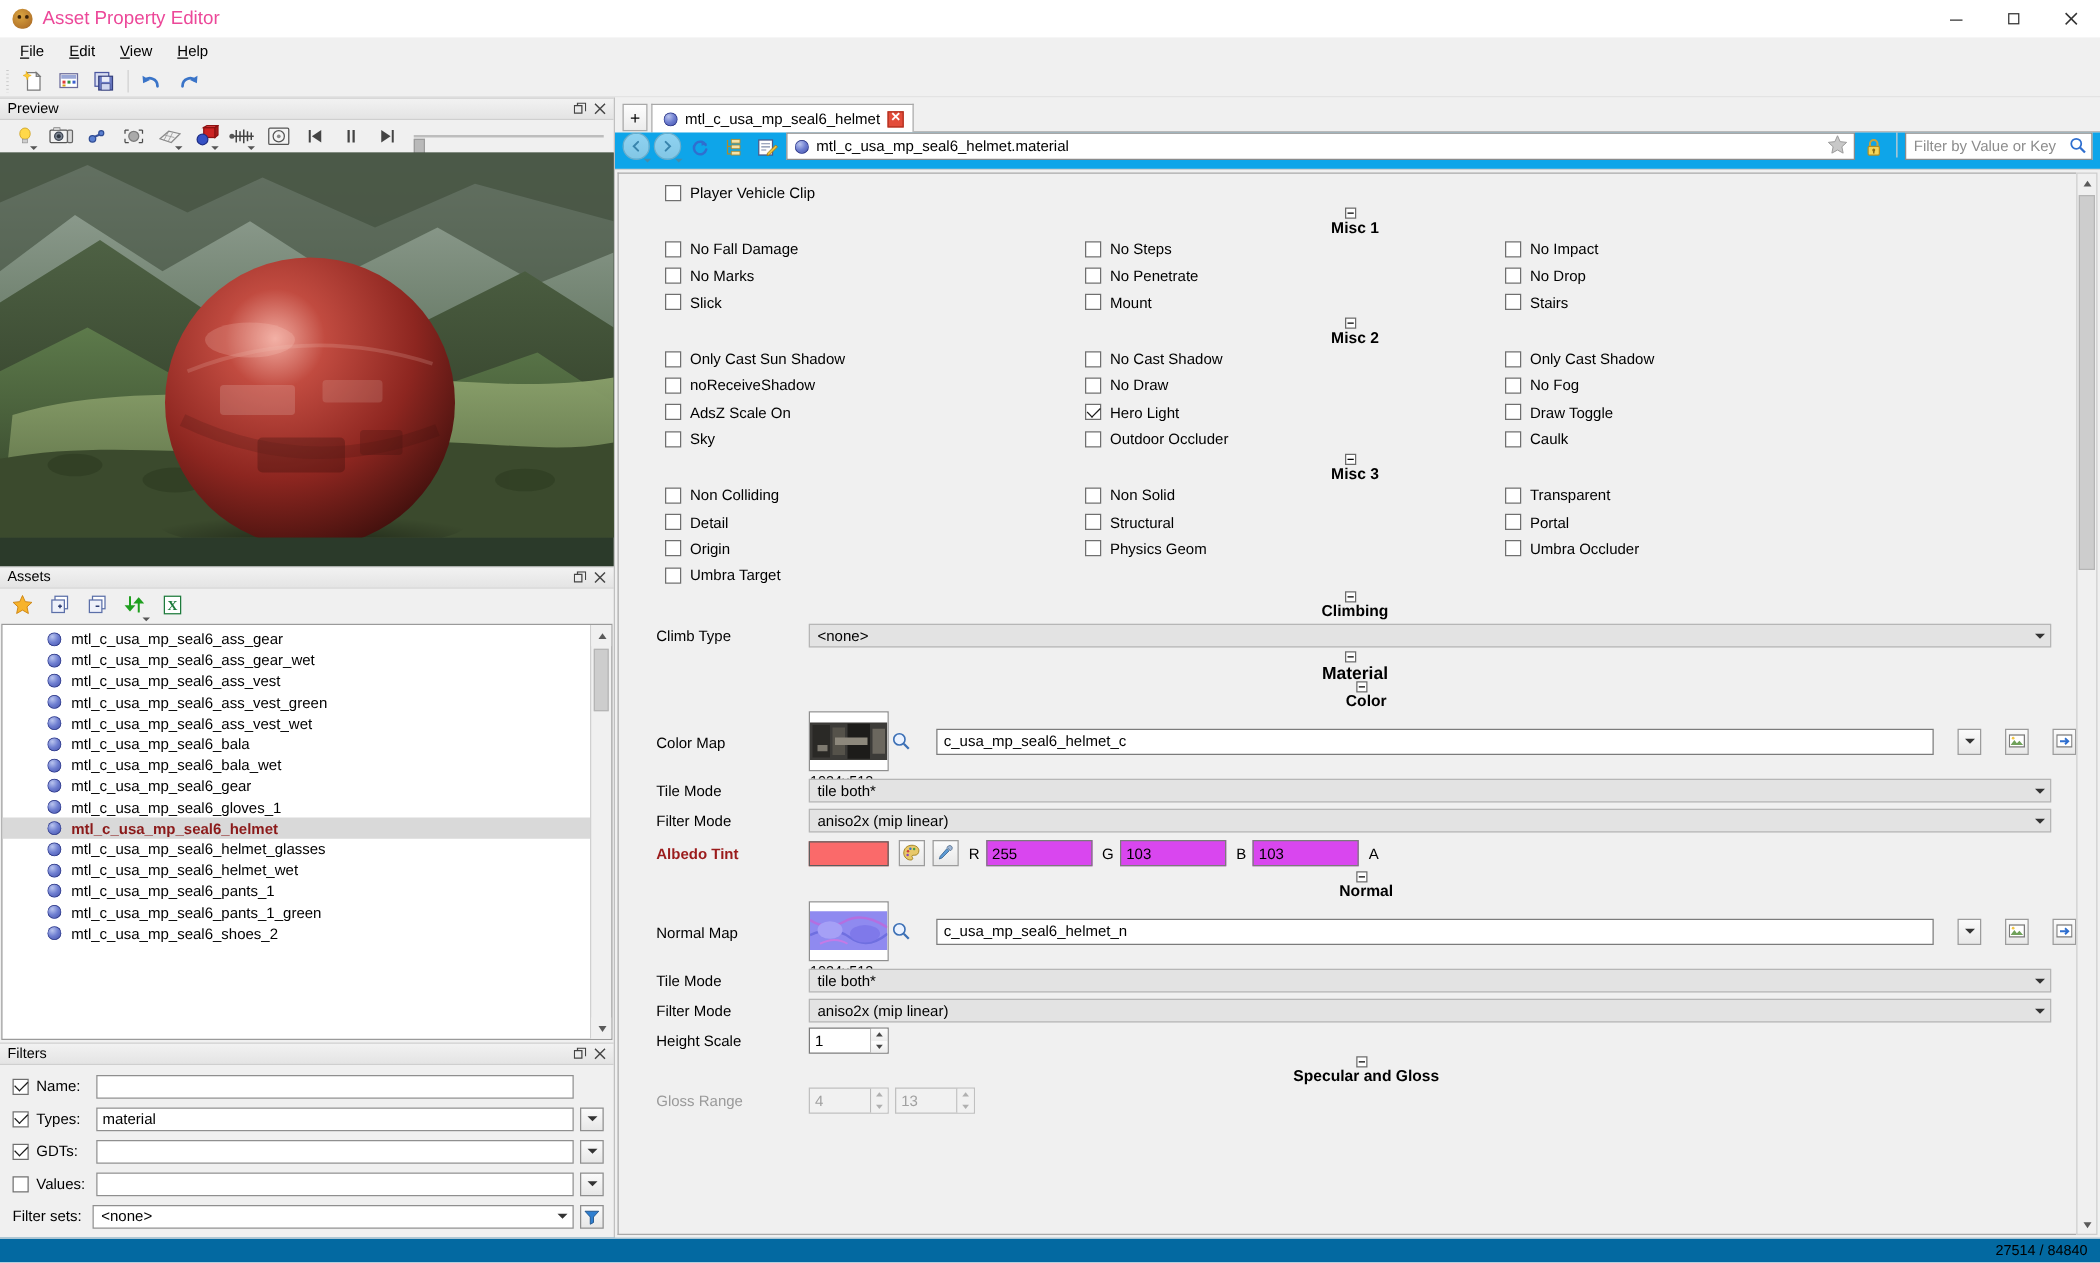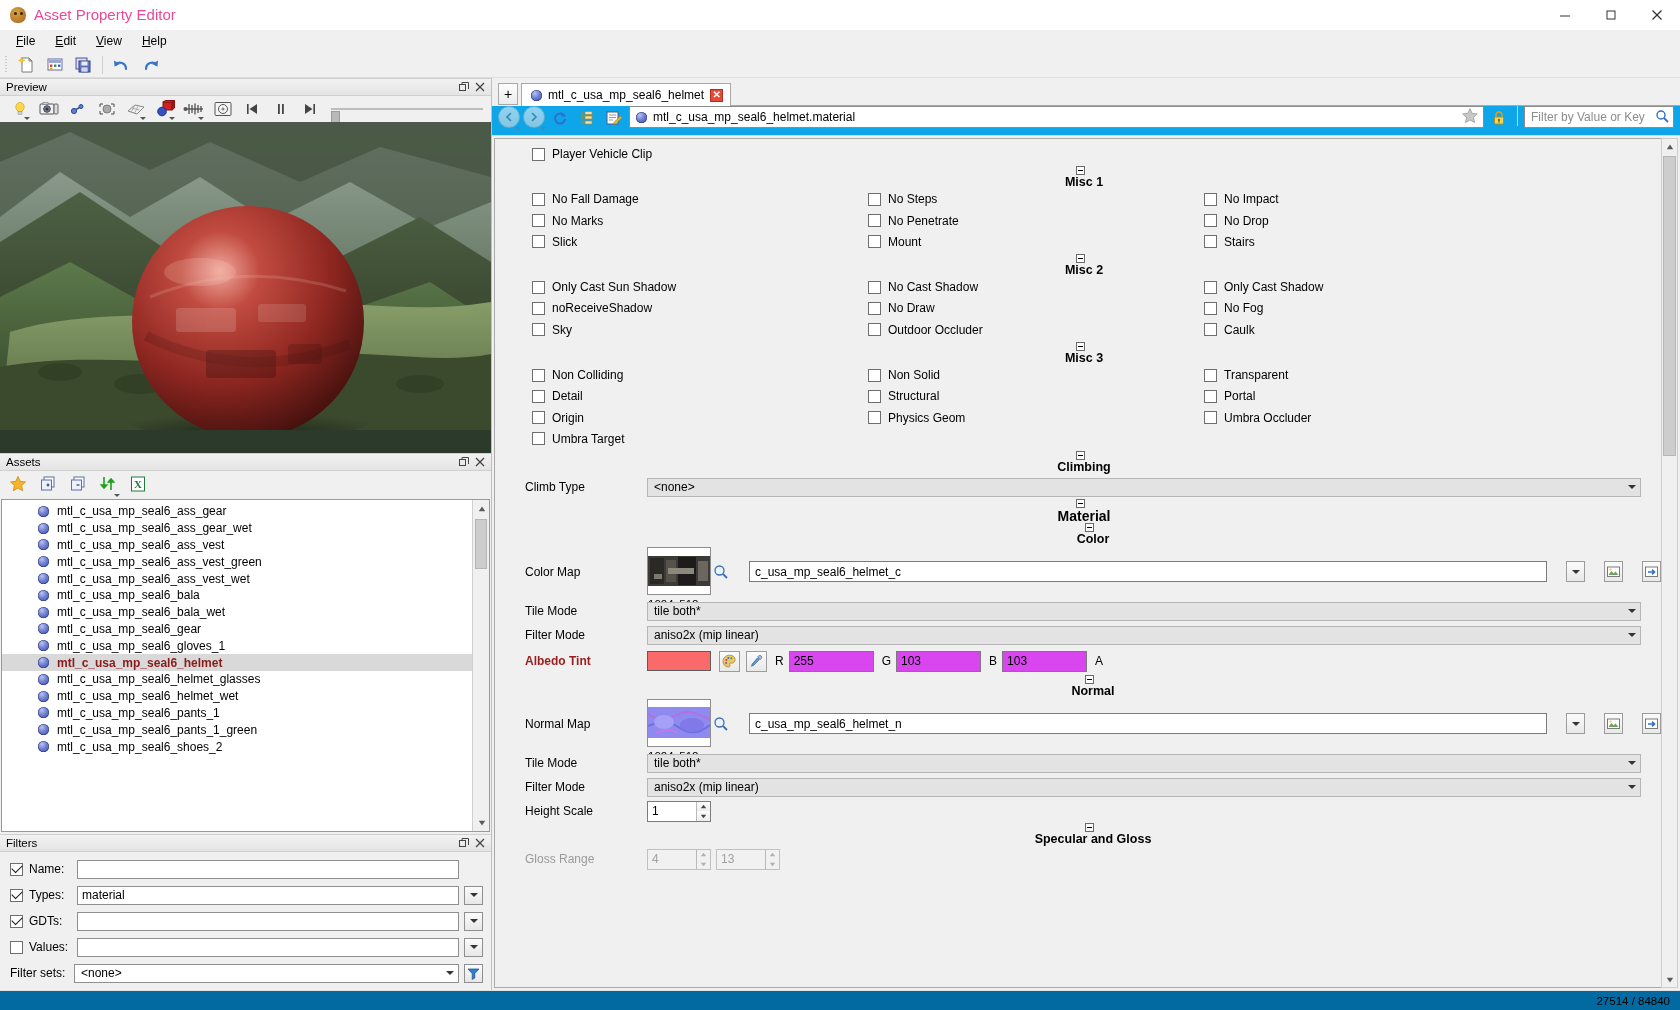--- a/index.html
+++ b/index.html
@@ -821,20 +821,34 @@
                   <span>No Draw</span>
                 </span>
                 <span class="cbitem c3">
                   <span class="cb"></span>
                   <span>No Fog</span>
                 </span>
               </div>
               <div class="cbrow">
                 <span class="cbitem c1">
                   <span class="cb"></span>
+                  <span>AdsZ Scale On</span>
+                </span>
+                <span class="cbitem c2">
+                  <span class="cb checked"></span>
+                  <span>Hero Light</span>
+                </span>
+                <span class="cbitem c3">
+                  <span class="cb"></span>
+                  <span>Draw Toggle</span>
+                </span>
+              </div>
+              <div class="cbrow">
+                <span class="cbitem c1">
+                  <span class="cb"></span>
                   <span>Sky</span>
                 </span>
                 <span class="cbitem c2">
                   <span class="cb"></span>
                   <span>Outdoor Occluder</span>
                 </span>
                 <span class="cbitem c3">
                   <span class="cb"></span>
                   <span>Caulk</span>
                 </span>

